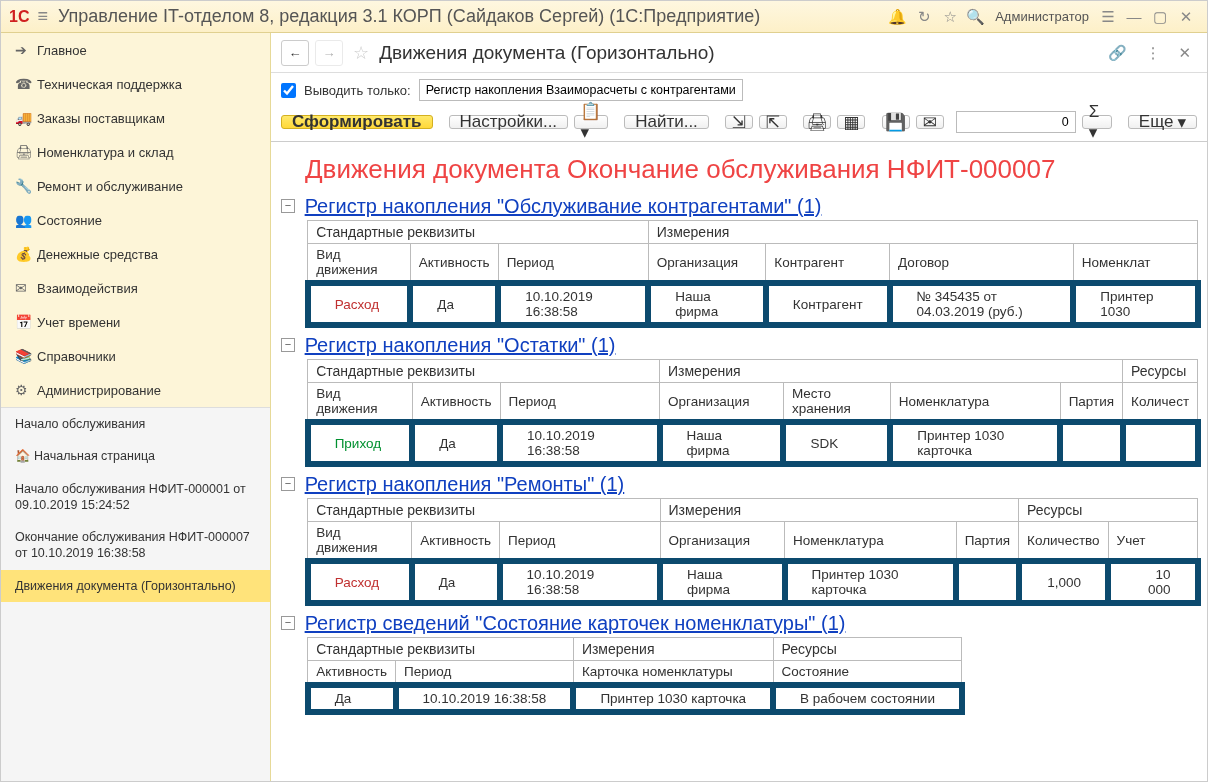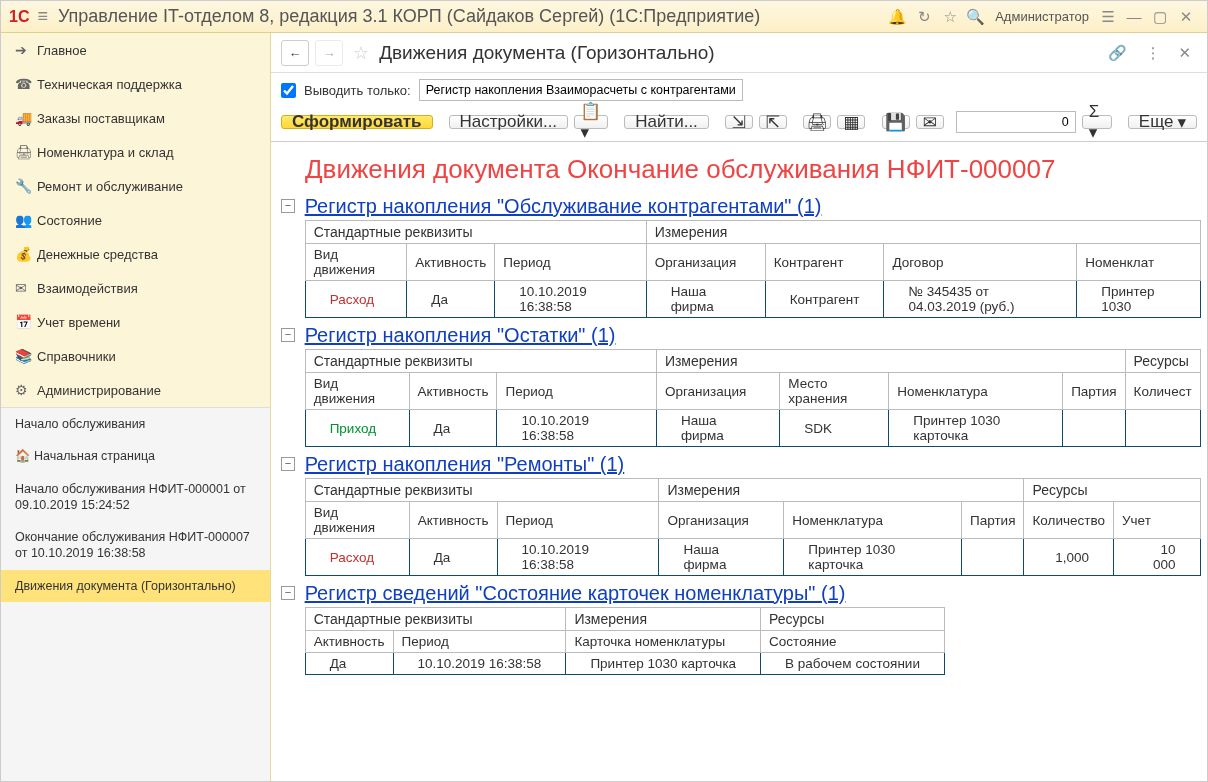--- a/index.html
+++ b/index.html
@@ -32,21 +32,21 @@
 .btn.icon { padding:4px 6px; min-width:28px; justify-content:center }
 .numbox { border:1px solid #bbb; width:120px; padding:3px 6px; text-align:right; font-size:12.5px }
 .report { flex:1; overflow:auto; padding: 6px 0 10px 10px; background:#fff }
 .rtitle { color: #ef4444; font-size: 26px; padding: 6px 0 4px 24px; }
 .block { margin: 6px 0 2px 0; }
 .block .collapse { display:inline-block; width:14px; height:14px; border:1px solid #999; text-align:center; line-height:11px; font-size:11px; color:#555; margin-right:6px; cursor:pointer; vertical-align:top; margin-top:4px }
 .block-content { display:inline-block; vertical-align:top; width: calc(100% - 30px); }
 .reglink { color:#1040c0; text-decoration:underline; font-size:20px; cursor:pointer }
 table.reg { border-collapse:collapse; margin-top:2px; font-size:13.5px; color:#333 }
 table.reg th { border:1px solid #bbb; padding:3px 8px; font-weight:normal; text-align:left; background:#fff; color:#333 }
-table.reg td { border:1px solid #0c4a6e; padding:3px 24px; }
+table.reg td { border:6px solid #0c4a6e; padding:3px 24px; }
 table.reg th.group { font-size:14px }
 .rasход { color:#c03030 }
 .приход { color:#009030 }
 .num { text-align:right }
 .report-inner { position:relative }
 </style>
 </head>
 <body>
 
 <div class="titlebar">

